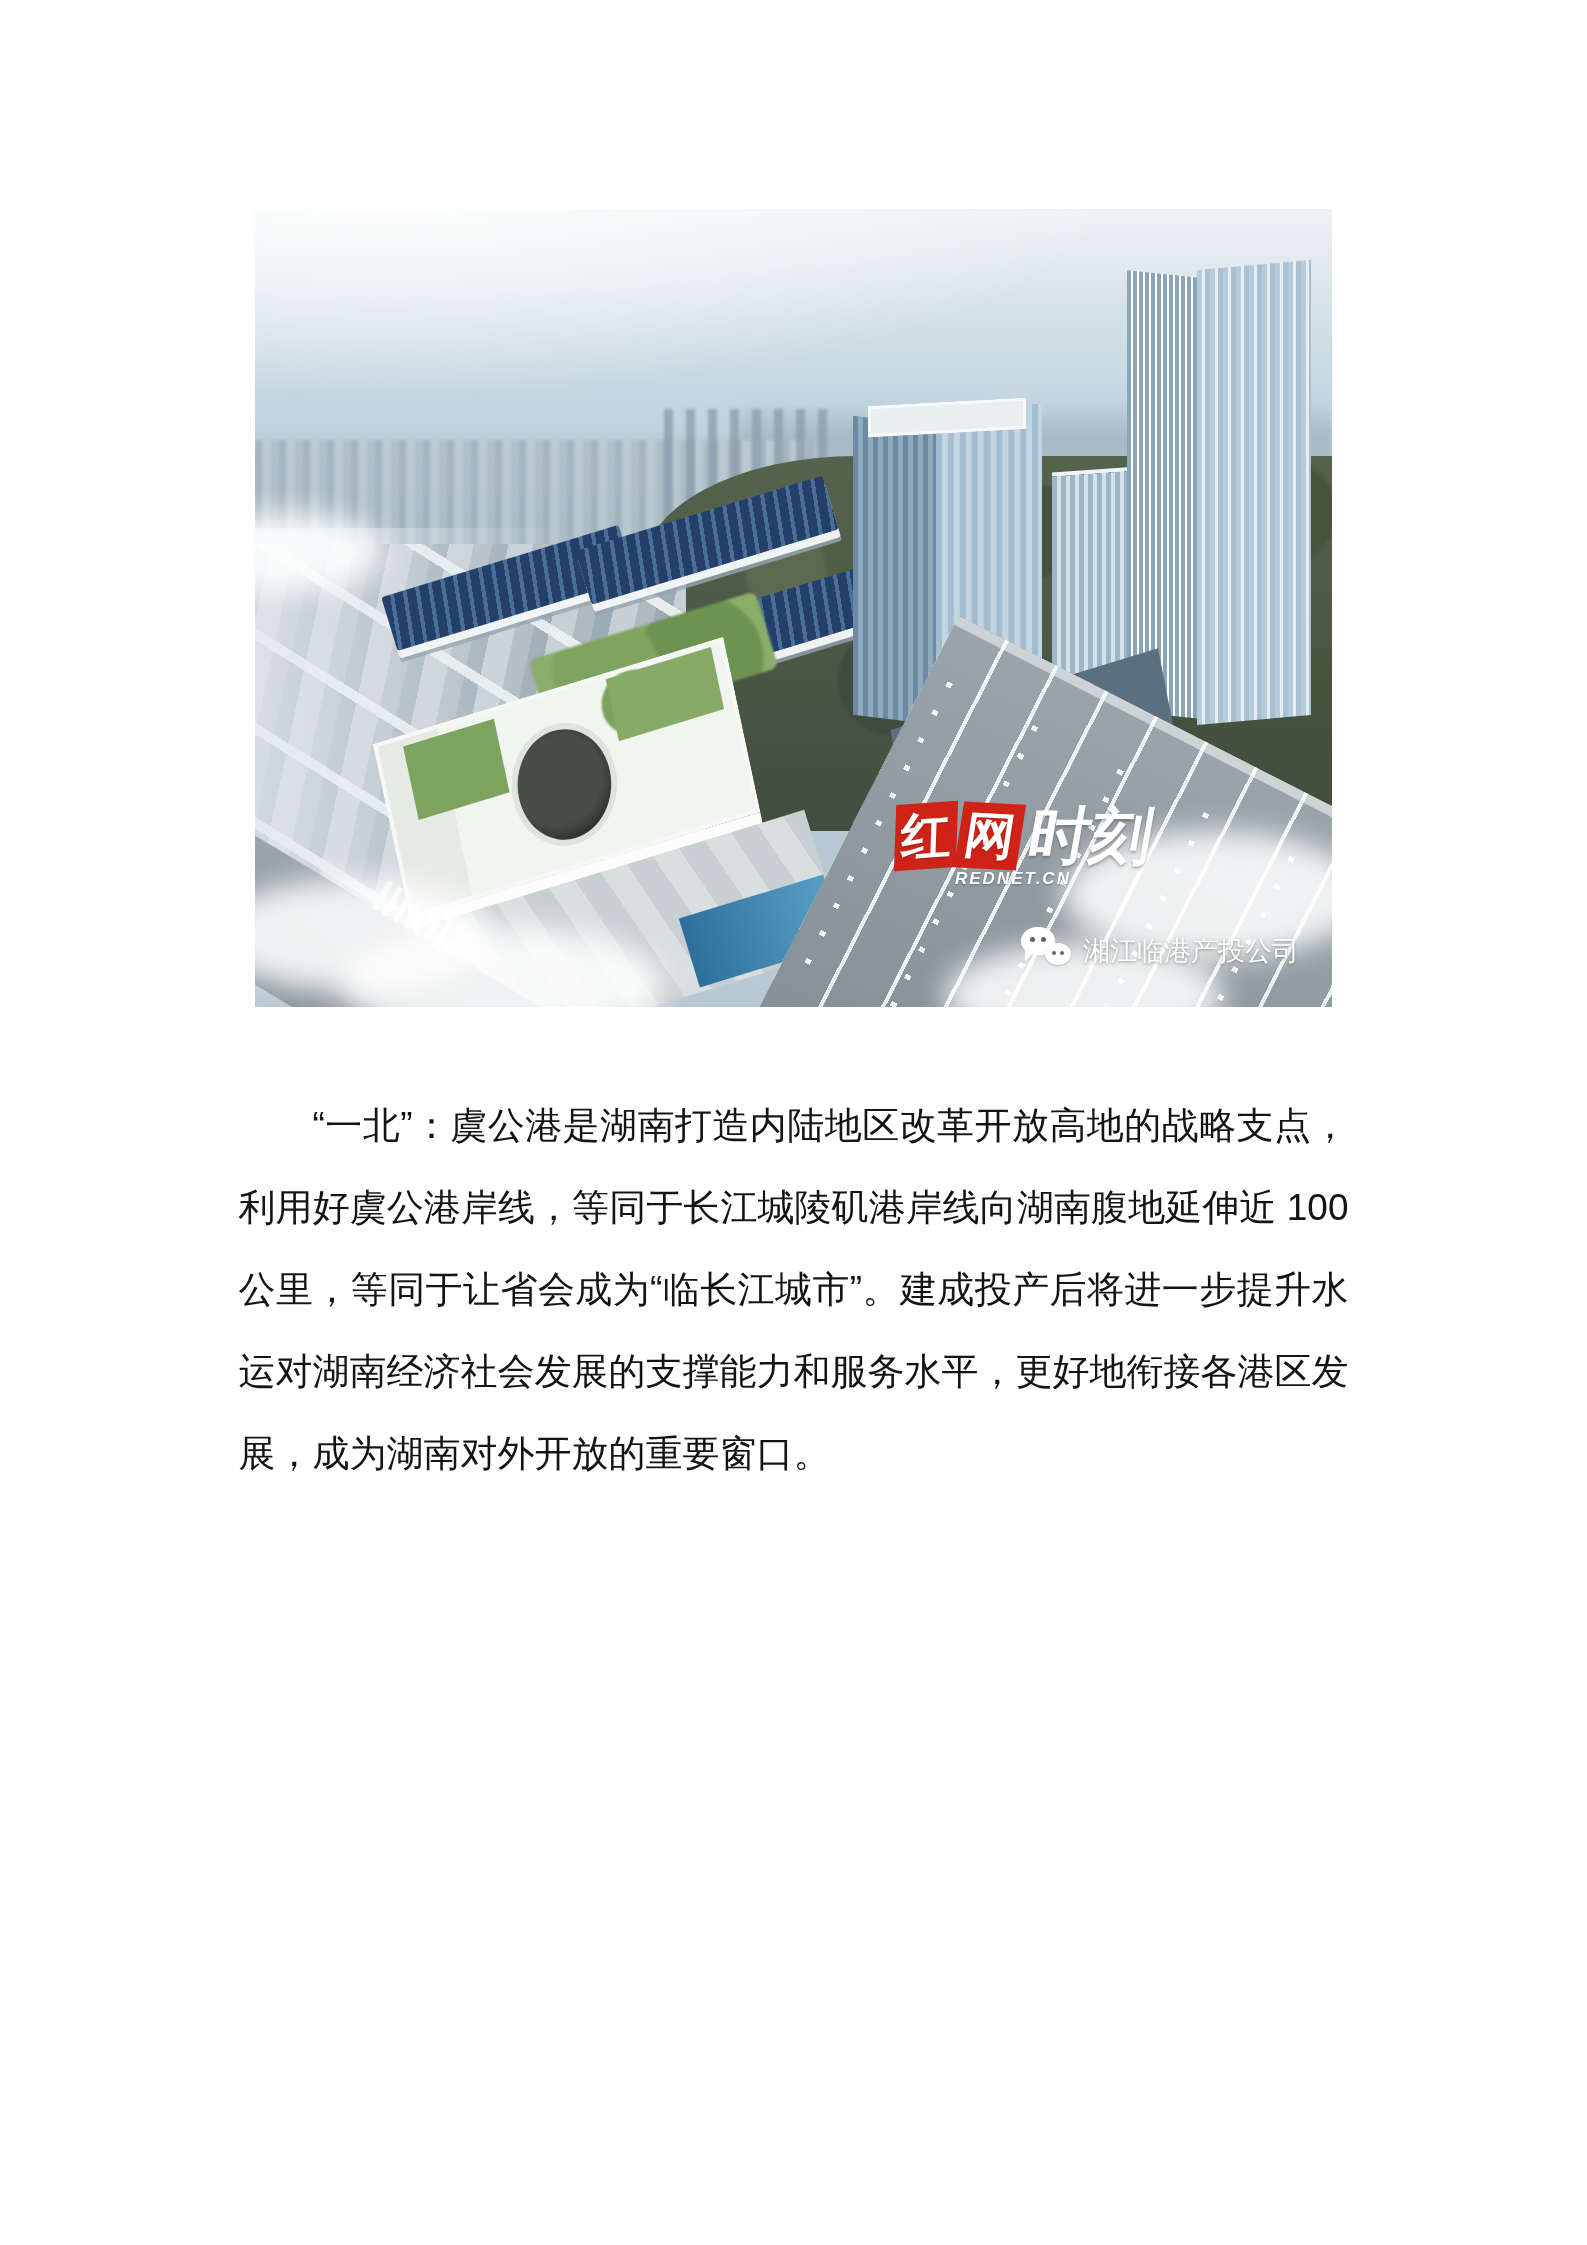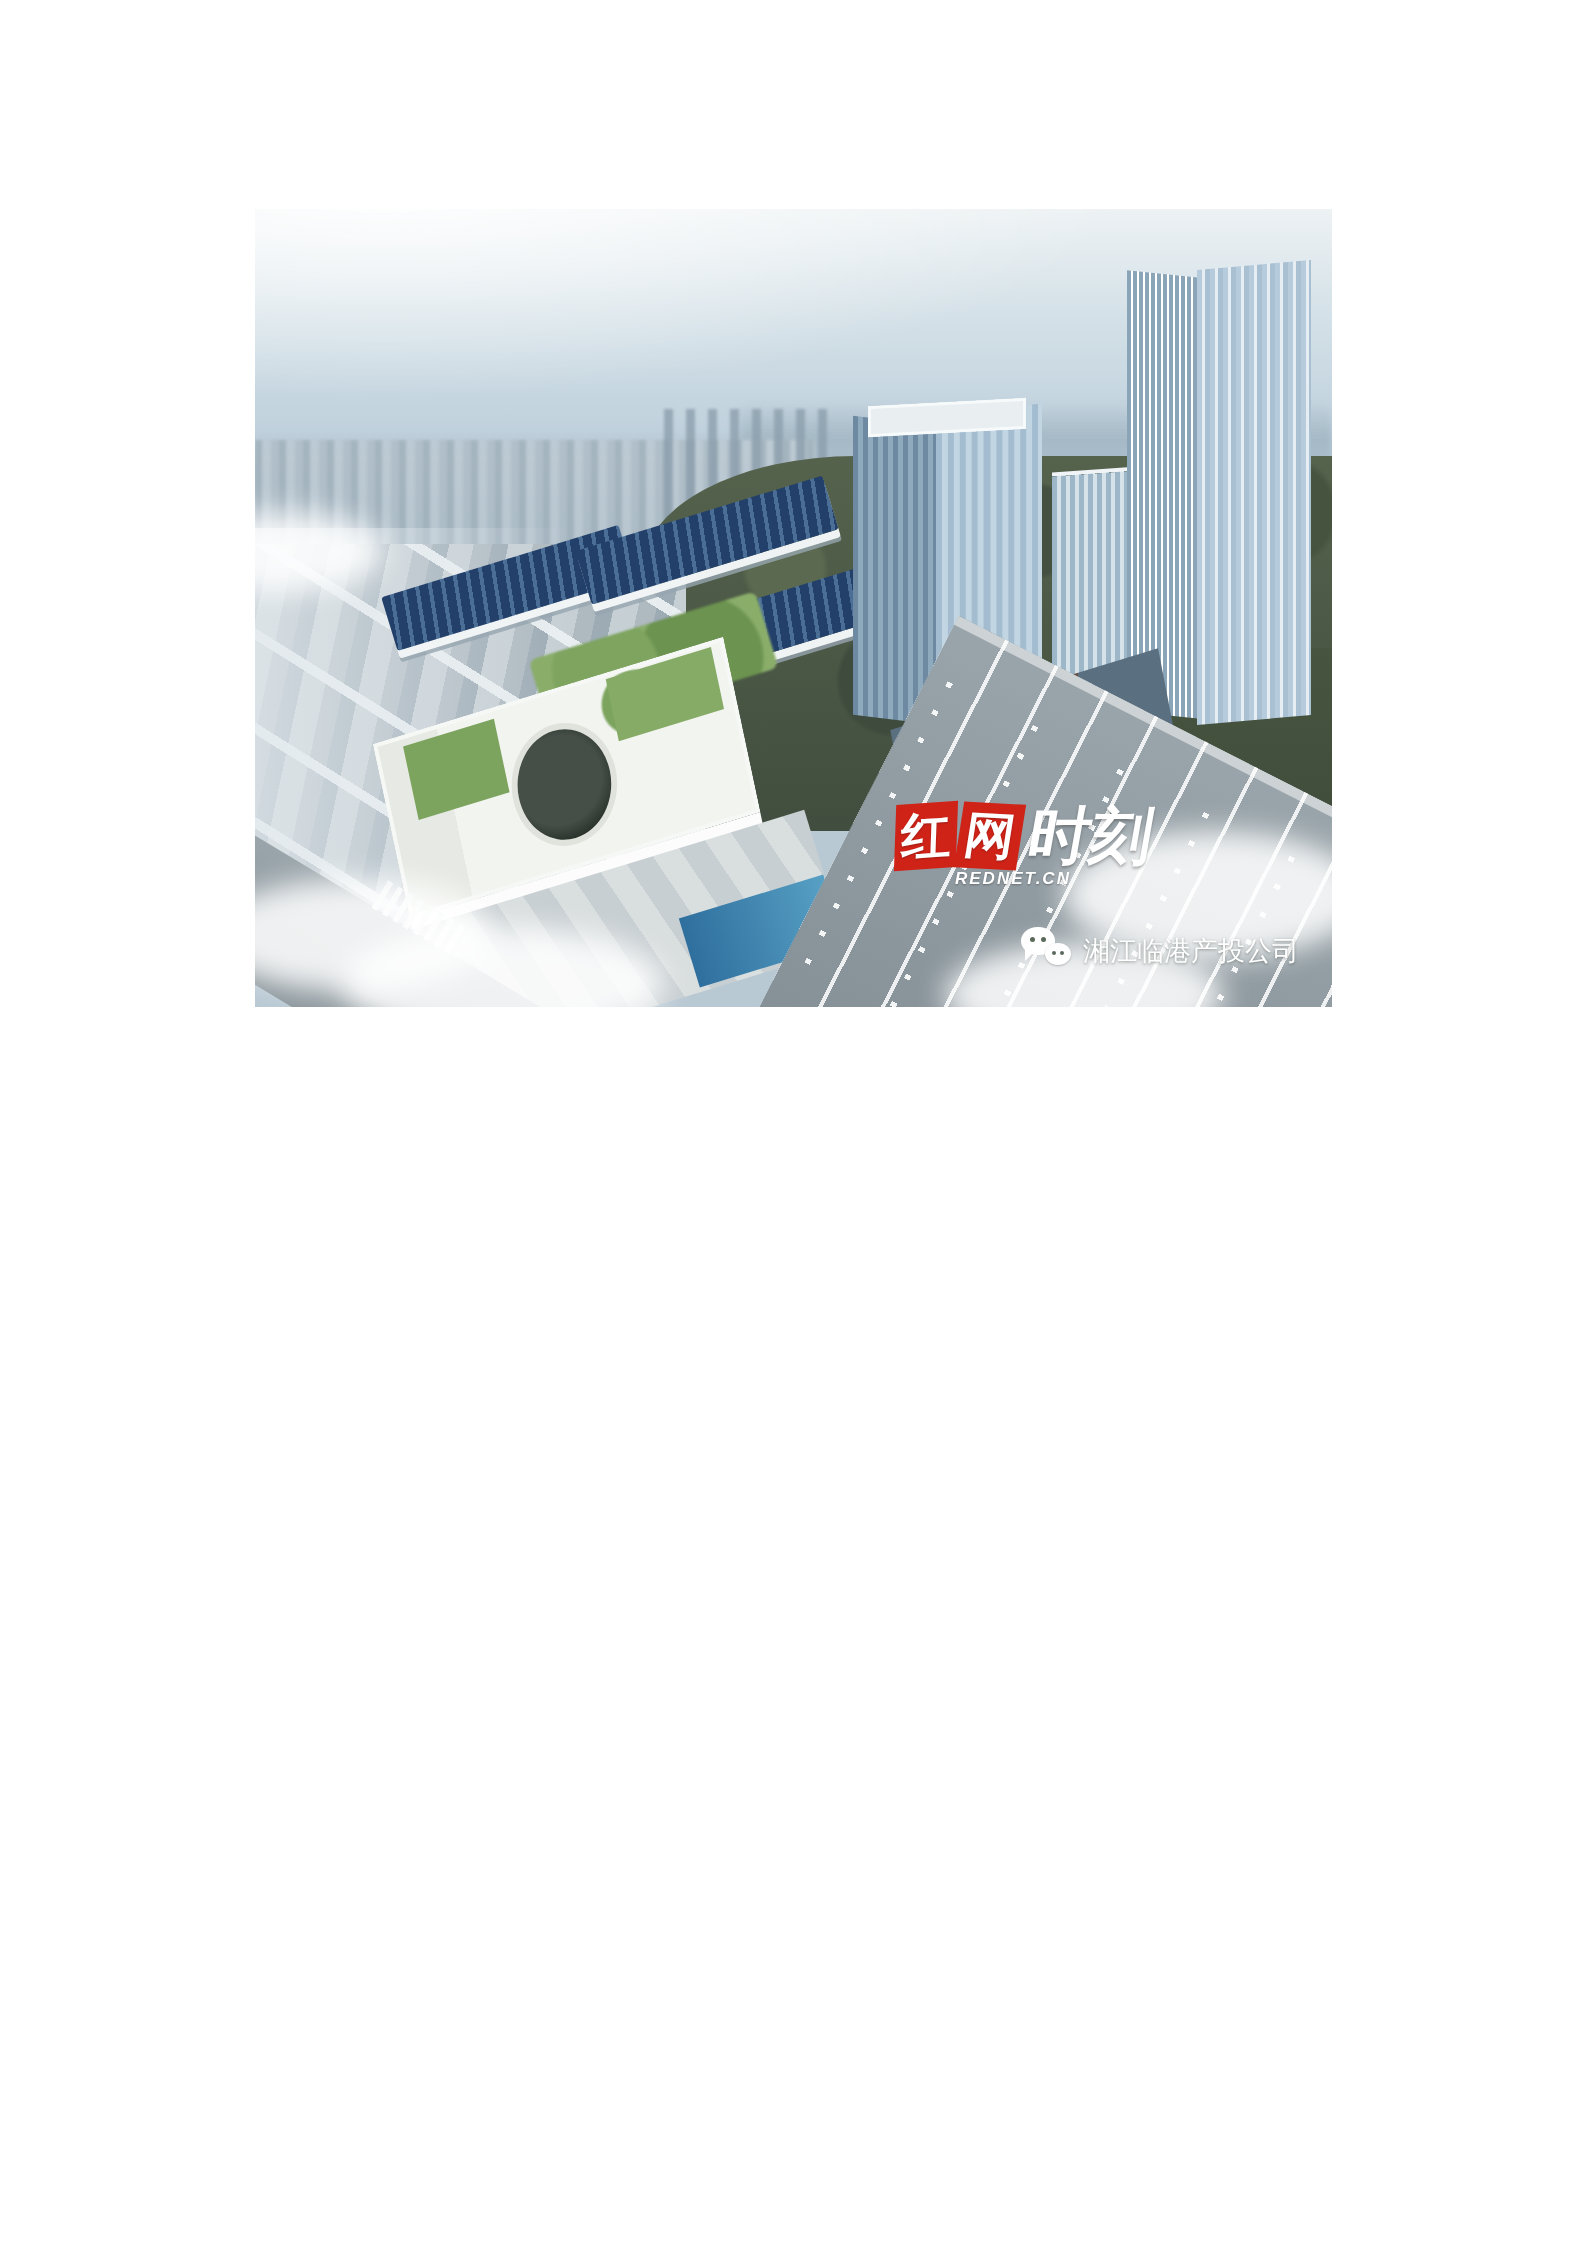--- a/index.html
+++ b/index.html
@@ -348,15 +348,16 @@
             <span class="eye l"></span>
             <span class="eye r"></span>
           </div>
       </div>
       <div class="wechat-label">湘江临港产投公司</div>
     </div>
   </figure>
 
 
   <div class="article">
+    <p>“一北”：虞公港是湖南打造内陆地区改革开放高地的战略支点，利用好虞公港岸线，等同于长江城陵矶港岸线向湖南腹地延伸近 100 公里，等同于让省会成为“临长江城市”。建成投产后将进一步提升水运对湖南经济社会发展的支撑能力和服务水平，更好地衔接各港区发展，成为湖南对外开放的重要窗口。</p>
   </div>
 
 </div>
 
 </body></html>

